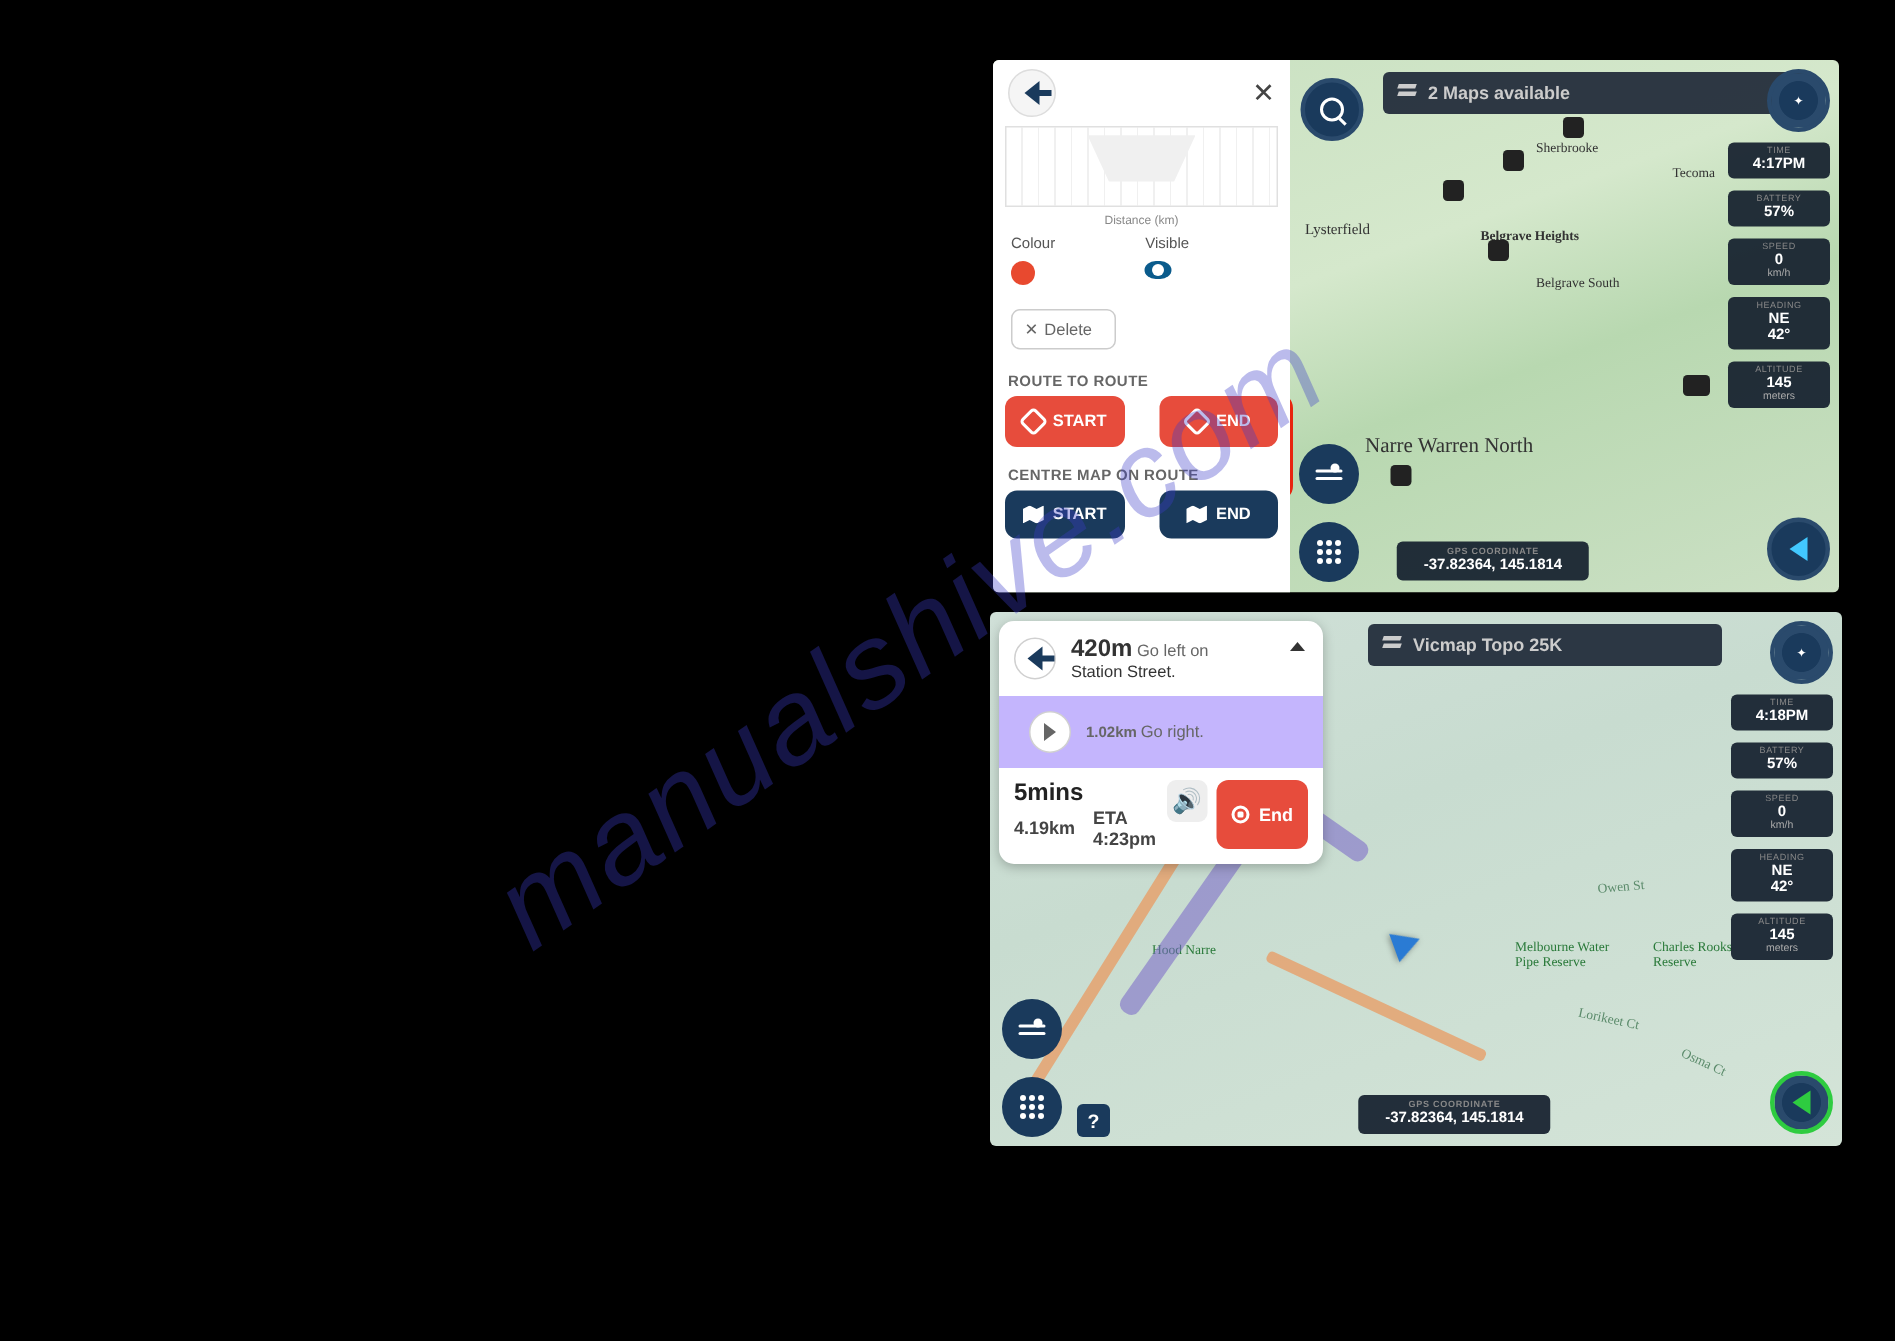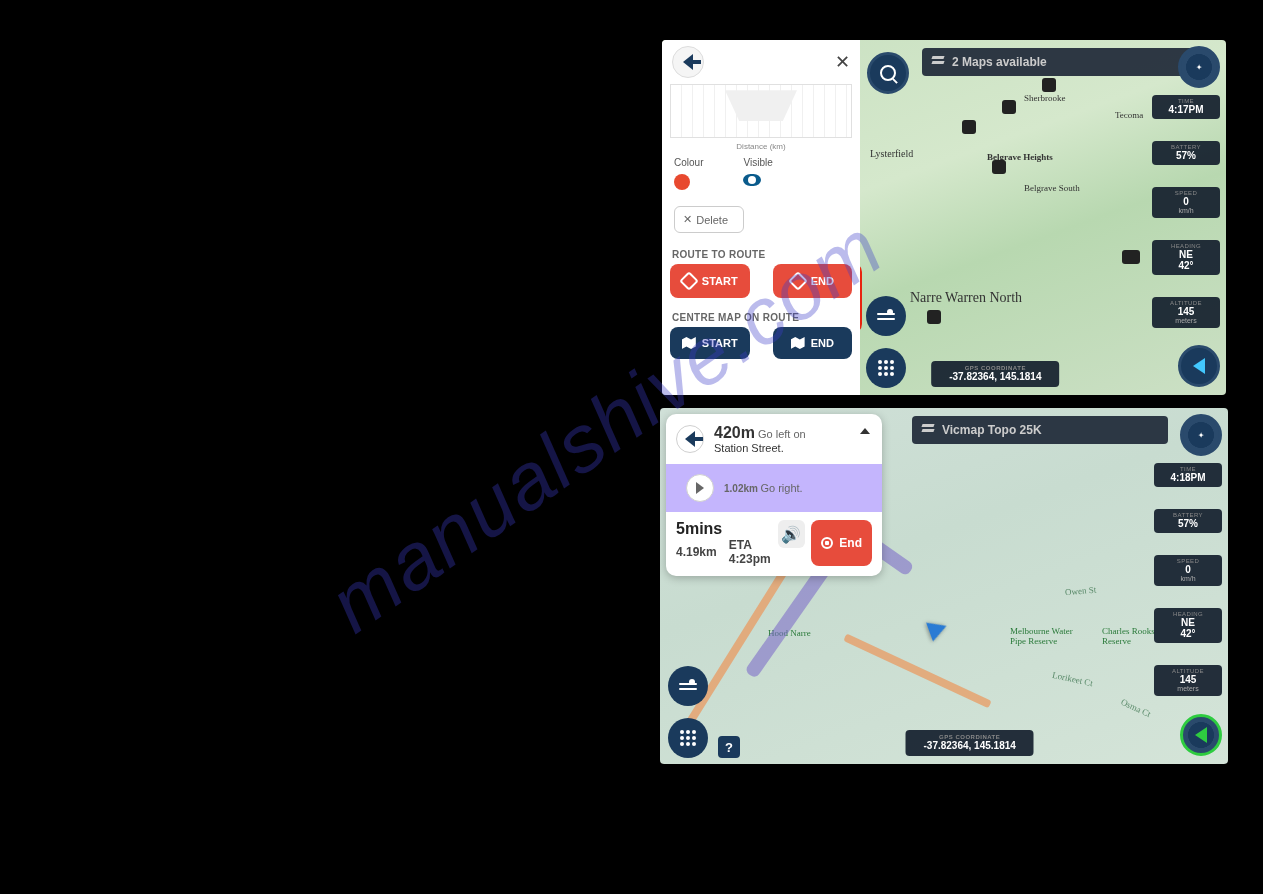--- a/index.html
+++ b/index.html
@@ -15,37 +15,37 @@
   .poi { position: absolute; width: 14px; height: 14px; background: #222; border-radius: 3px; }
 
   
   .panel { position: absolute; left: 0; top: 0; width: 198px; height: 100%; background: #fff; display: flex; flex-direction: column; z-index: 3; }
   .panel-head { display: flex; align-items: center; justify-content: space-between; padding: 6px 10px; }
   .circle-btn { width: 32px; height: 32px; border-radius: 50%; background: #f5f5f5; border: 1px solid #ddd; display: flex; align-items: center; justify-content: center; cursor: pointer; }
   .close-x { font-size: 18px; color: #444; cursor: pointer; }
   .elev-chart { margin: 0 8px 4px; height: 54px; border: 1px solid #e0e0e0; position: relative; background: repeating-linear-gradient(to right, #fff 0, #fff 10px, #f0f0f0 10px, #f0f0f0 11px); }
   .elev-chart::after { content:''; position:absolute; left:30%; right:30%; top:10%; height:60%; background:#f0f0f0; clip-path: polygon(0 0, 20% 100%, 80% 100%, 100% 0); }
   .elev-dist { text-align: center; font-size: 8px; color: #888; margin-bottom: 6px; }
-  .row-cv { display: flex; padding: 0 12px 10px; gap: 40px; }
+  .row-cv { display: flex; padding: 0 12px 10px; gap: 60px; }
   .cv-label { font-size: 10px; color: #555; margin-bottom: 6px; }
   .color-dot { width: 16px; height: 16px; border-radius: 50%; background: #e8492f; }
   .eye { width: 18px; height: 12px; background: #0a5b8c; border-radius: 50%/60%; position: relative; }
   .eye::after { content:''; position:absolute; left:5px; top:2px; width:8px; height:8px; background:#fff; border-radius:50%; }
   .del-btn { margin: 6px 12px 10px; width: 70px; padding: 6px 8px; border: 1px solid #ccc; border-radius: 6px; font-size: 11px; color: #666; display: flex; align-items: center; gap: 4px; cursor: pointer; background: #fff; }
   .sec-label { padding: 6px 10px 4px; font-size: 10px; font-weight: 600; color: #666; letter-spacing: 0.3px; }
   .btn-row { display: flex; gap: 23px; padding: 0 8px 8px; }
   .pill { flex: 1; padding: 10px 4px; border-radius: 8px; display: flex; align-items: center; justify-content: center; gap: 6px; font-size: 11px; font-weight: 700; color: #fff; cursor: pointer; }
   .pill.red { background: #e74c3c; }
   .pill.navy { background: #1a3a5c; }
   .outline-red { border: 3px solid #e8240f; border-radius: 10px; position: absolute; }
   .diamond { width: 14px; height: 14px; border: 2px solid #fff; transform: rotate(45deg); border-radius: 3px; }
   .mapicon { width: 14px; height: 12px; background: #fff; clip-path: polygon(0 20%, 33% 0, 66% 20%, 100% 0, 100% 80%, 66% 100%, 33% 80%, 0 100%); }
 
   
-  .status-stack { position: absolute; right: 6px; top: 55px; display: flex; flex-direction: column; gap: 22px; z-index: 4; width: 68px; border-radius: 19px; }
+  .status-stack { position: absolute; right: 6px; top: 55px; display: flex; flex-direction: column; gap: 8px; z-index: 4; width: 68px; border-radius: 19px; }
   .status-pill { background: rgba(20,30,45,0.92); color: #ccc; border-radius: 4px; padding: 3px 4px 4px; text-align: center; }
   .status-pill .t { font-size: 6px; letter-spacing: 0.4px; color: #888; text-transform: uppercase; }
   .status-pill .v { font-size: 10px; font-weight: 700; color: #fff; line-height: 1.1; }
   .status-pill .u { font-size: 7px; color: #aaa; }
 
   
   .top-dd { position: absolute; top: 8px; left: 260px; width: 284px; background: rgba(30,40,55,0.92); border-radius: 4px; padding: 7px 10px; color: #ccc; font-size: 12px; font-weight: 600; display: flex; align-items: center; gap: 6px; z-index: 4; cursor: pointer; }
   .layers-ic { width: 14px; height: 12px; }
   .layers-ic::before, .layers-ic::after { content:''; display:block; width:12px; height:3px; background:#ccc; transform: skewX(-20deg); margin-bottom:2px; }
 
@@ -283,21 +283,21 @@
           <span style="color:#555;">🔊</span>
         </div>
       </div>
       <div class="end-btn">
         <div class="stop-sq"></div>
         <span>End</span>
       </div>
     </div>
   </div>
 
-  <div class="top-dd" style="left:252px; width:256px;">
+  <div class="top-dd" style="left:252px; width:236px;">
     <div class="layers-ic"></div>
     <span>Vicmap Topo 25K</span>
   </div>
 
   <div class="round-ctrl compass" style="right:6px; top:6px;">
     <span style="font-size:8px;">✦</span>
   </div>
 
   <div class="status-stack" style="top:55px;">
     <div class="status-pill">

